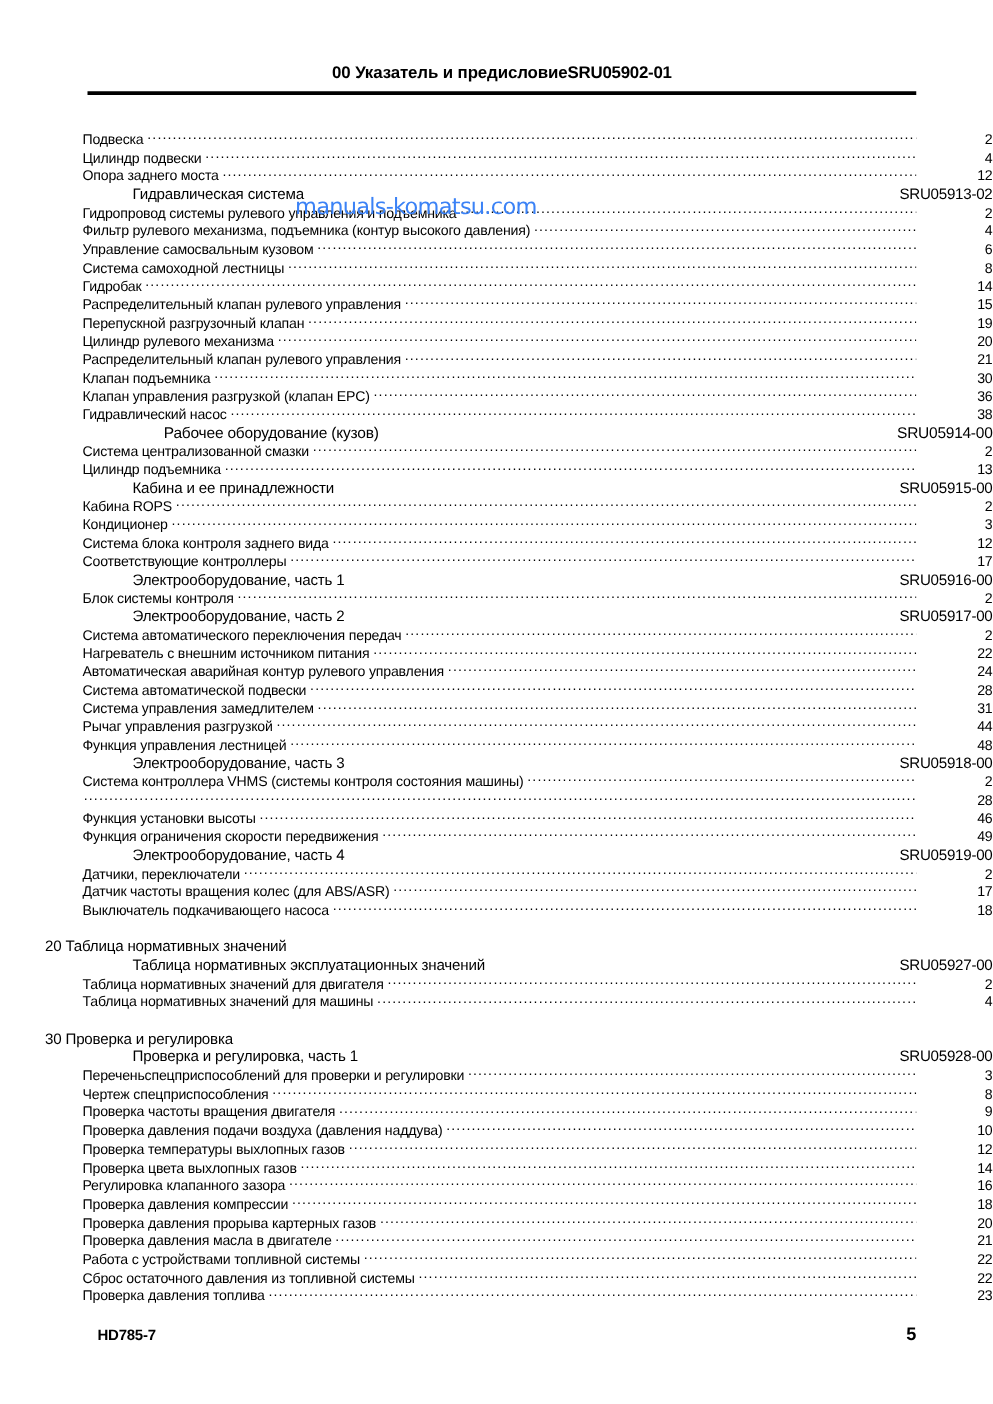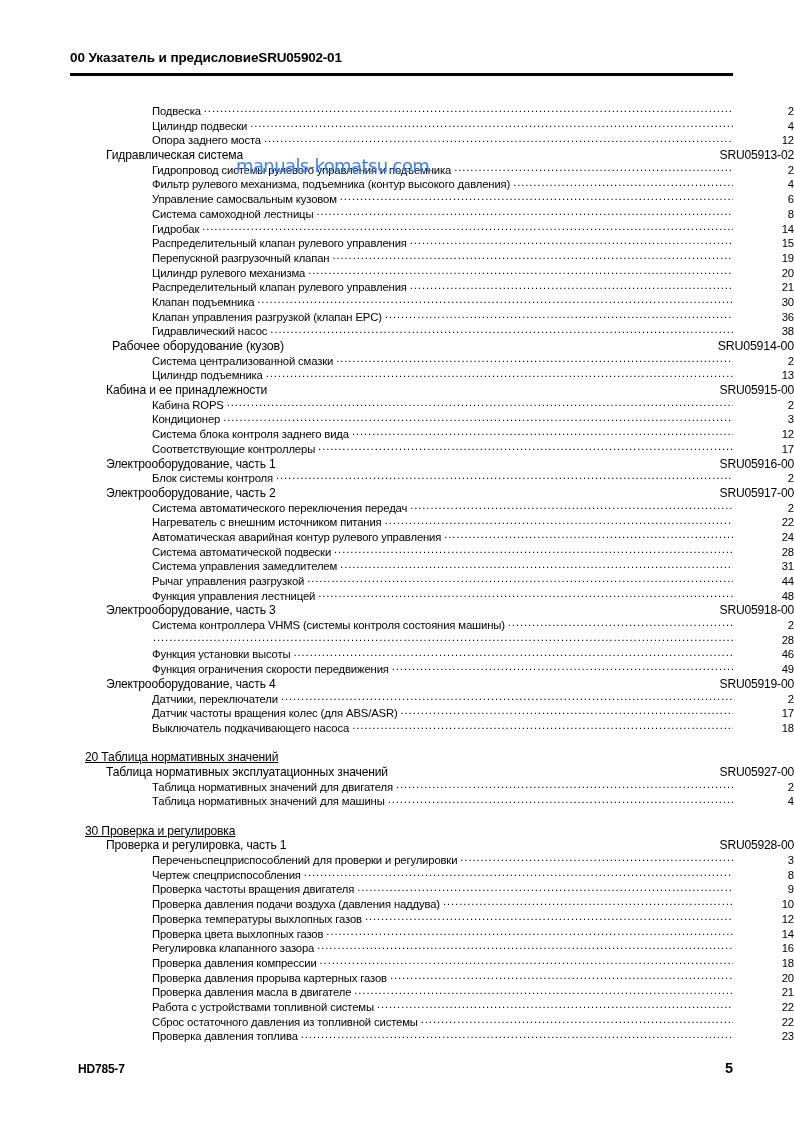--- a/index.html
+++ b/index.html
@@ -24,21 +24,21 @@
   }
 
   
   .header {
     position: absolute;
     left: 70px;
     top: 50px;
     width: 663px;
     display: flex;
     align-items: baseline;
-    justify-content: flex-start;
+    justify-content: center;
   }
   .header-title {
     font-size: 13.5px;
     font-weight: bold;
     letter-spacing: -0.1px;
     white-space: nowrap;
   }
   .header-code {
     font-size: 13.5px;
     font-weight: bold;
@@ -70,23 +70,23 @@
     line-height: 14.7px;
     white-space: nowrap;
     font-size: 11.3px;
     letter-spacing: -0.15px;
   }
   .row.spacer {
     height: 14.7px;
   }
 
   
-  .lvl-chapter { padding-left: 85px; text-decoration: underline; }
+  .lvl-chapter { padding-left: 36px; }
   .lvl-section { padding-left: 106px; align-items: center; }
-  .lvl-entry   { padding-left: 104px; margin-left: 48px; }
+  .lvl-entry   { padding-left: 66px; }
   .lvl-work    { padding-left: 112px; }
 
   .row .label {
     flex: 0 0 auto;
     padding-right: 2px;
   }
   .row .leader {
     flex: 1 1 auto;
     overflow: hidden;
     height: 11px;
@@ -114,20 +114,21 @@
     letter-spacing: -0.2px;
   }
   .row.nodots .leader::before { content: ""; }
 
   
   .row.head {
     font-size: 12.1px;
   }
   .row.work {
     font-size: 12.4px;
+    margin-left: 19px;
   }
   .row.chapter {
     font-size: 12.1px;
   }
 
   
   .watermark {
     position: absolute;
     left: 236px;
     top: 155px;

